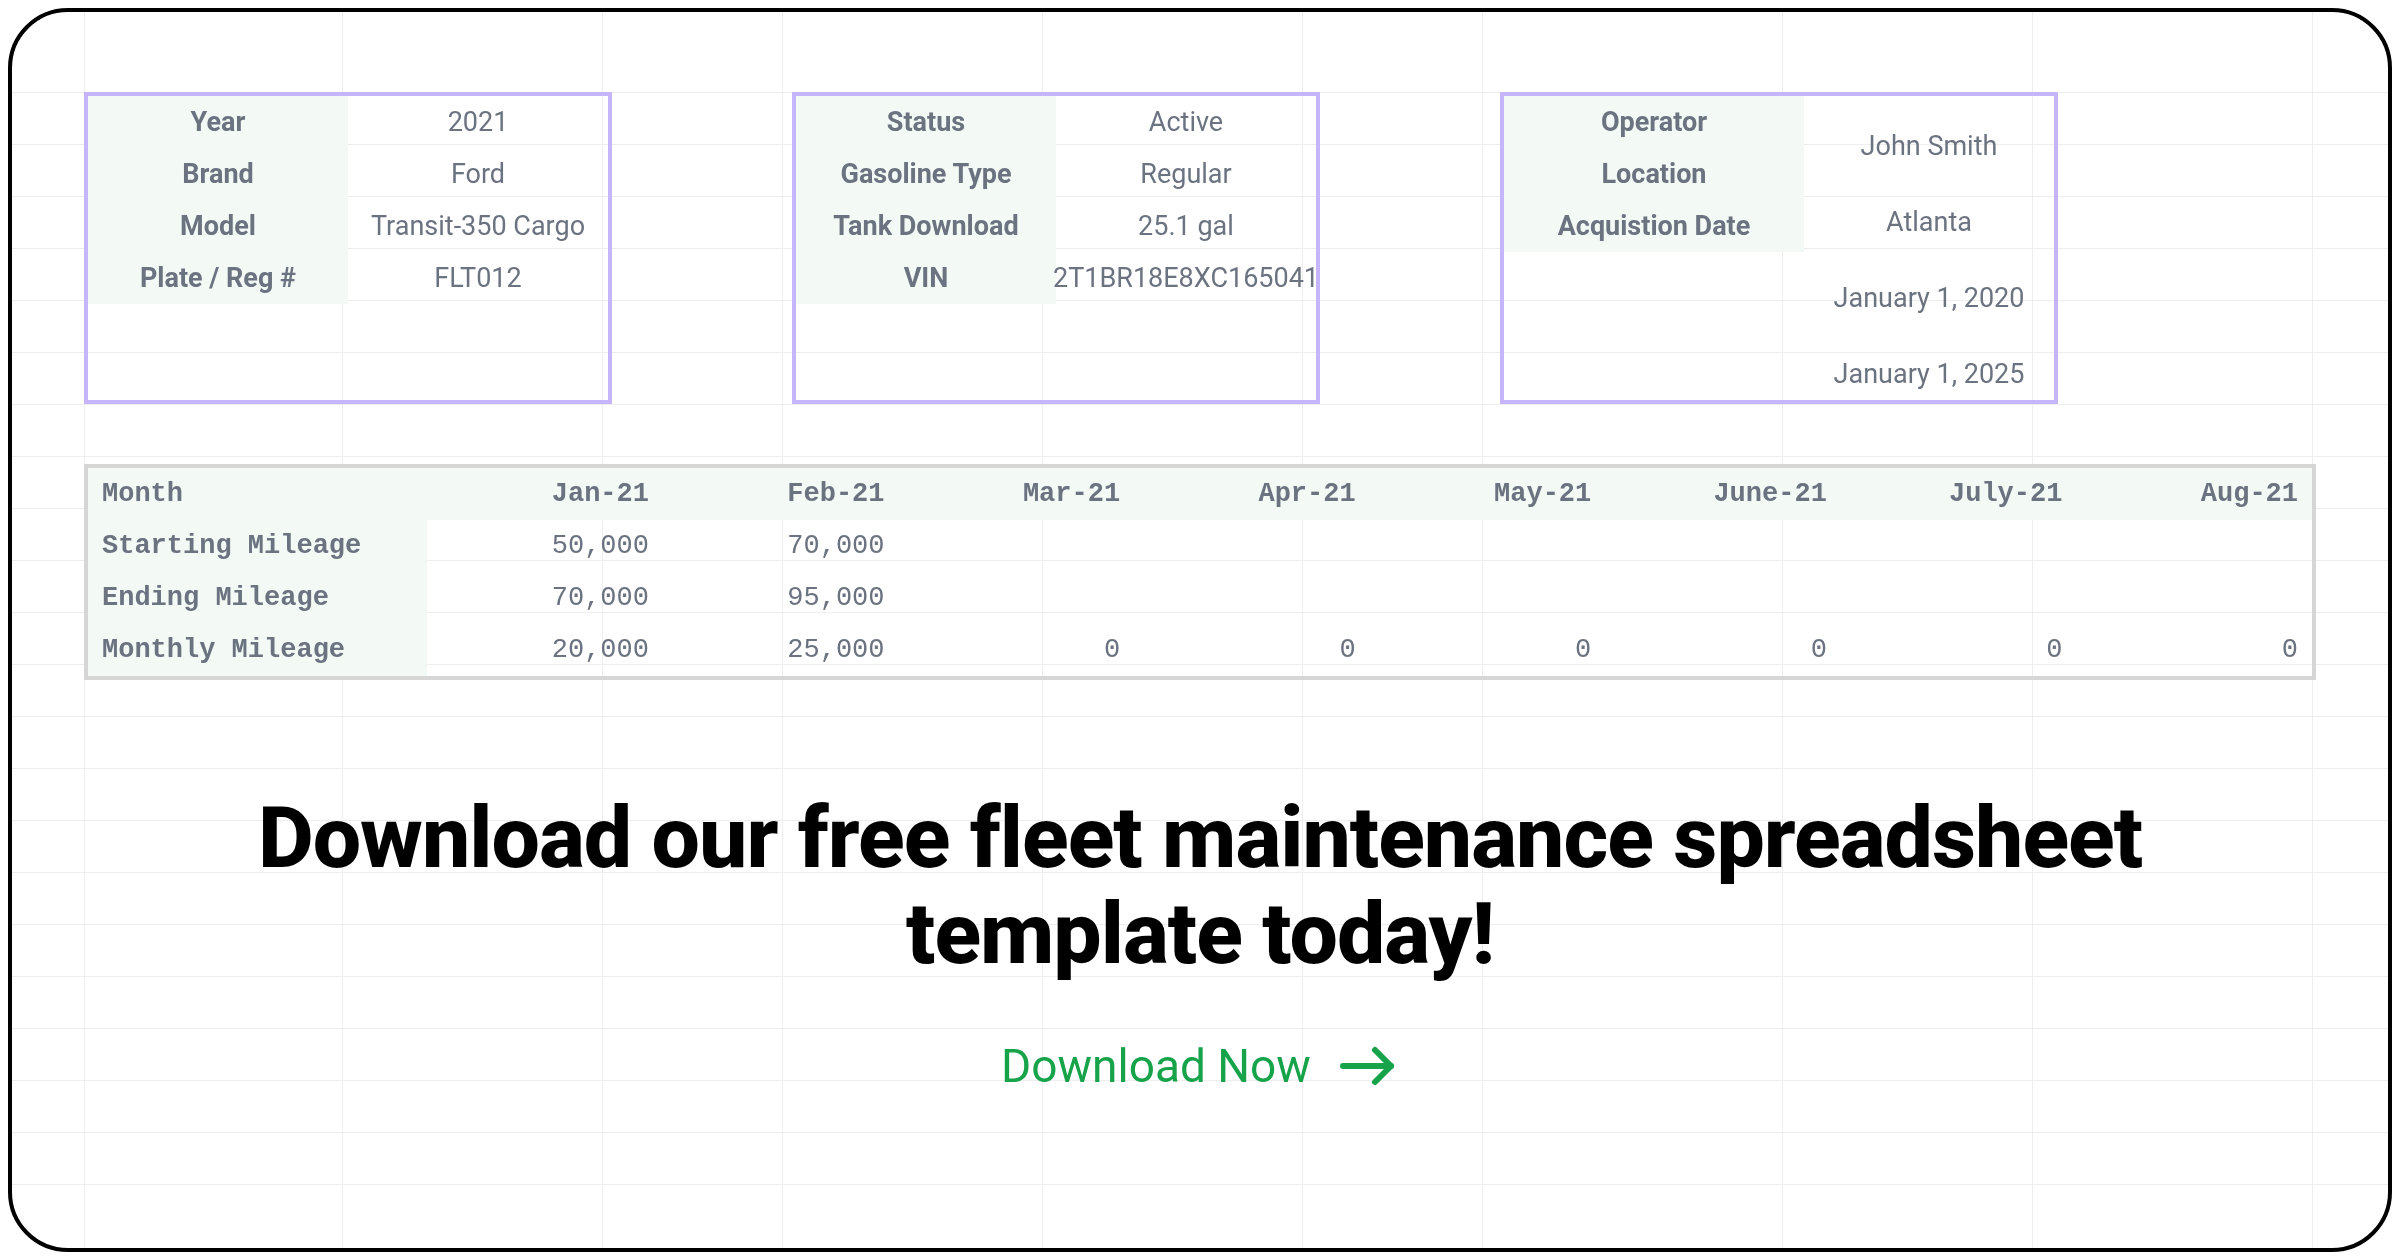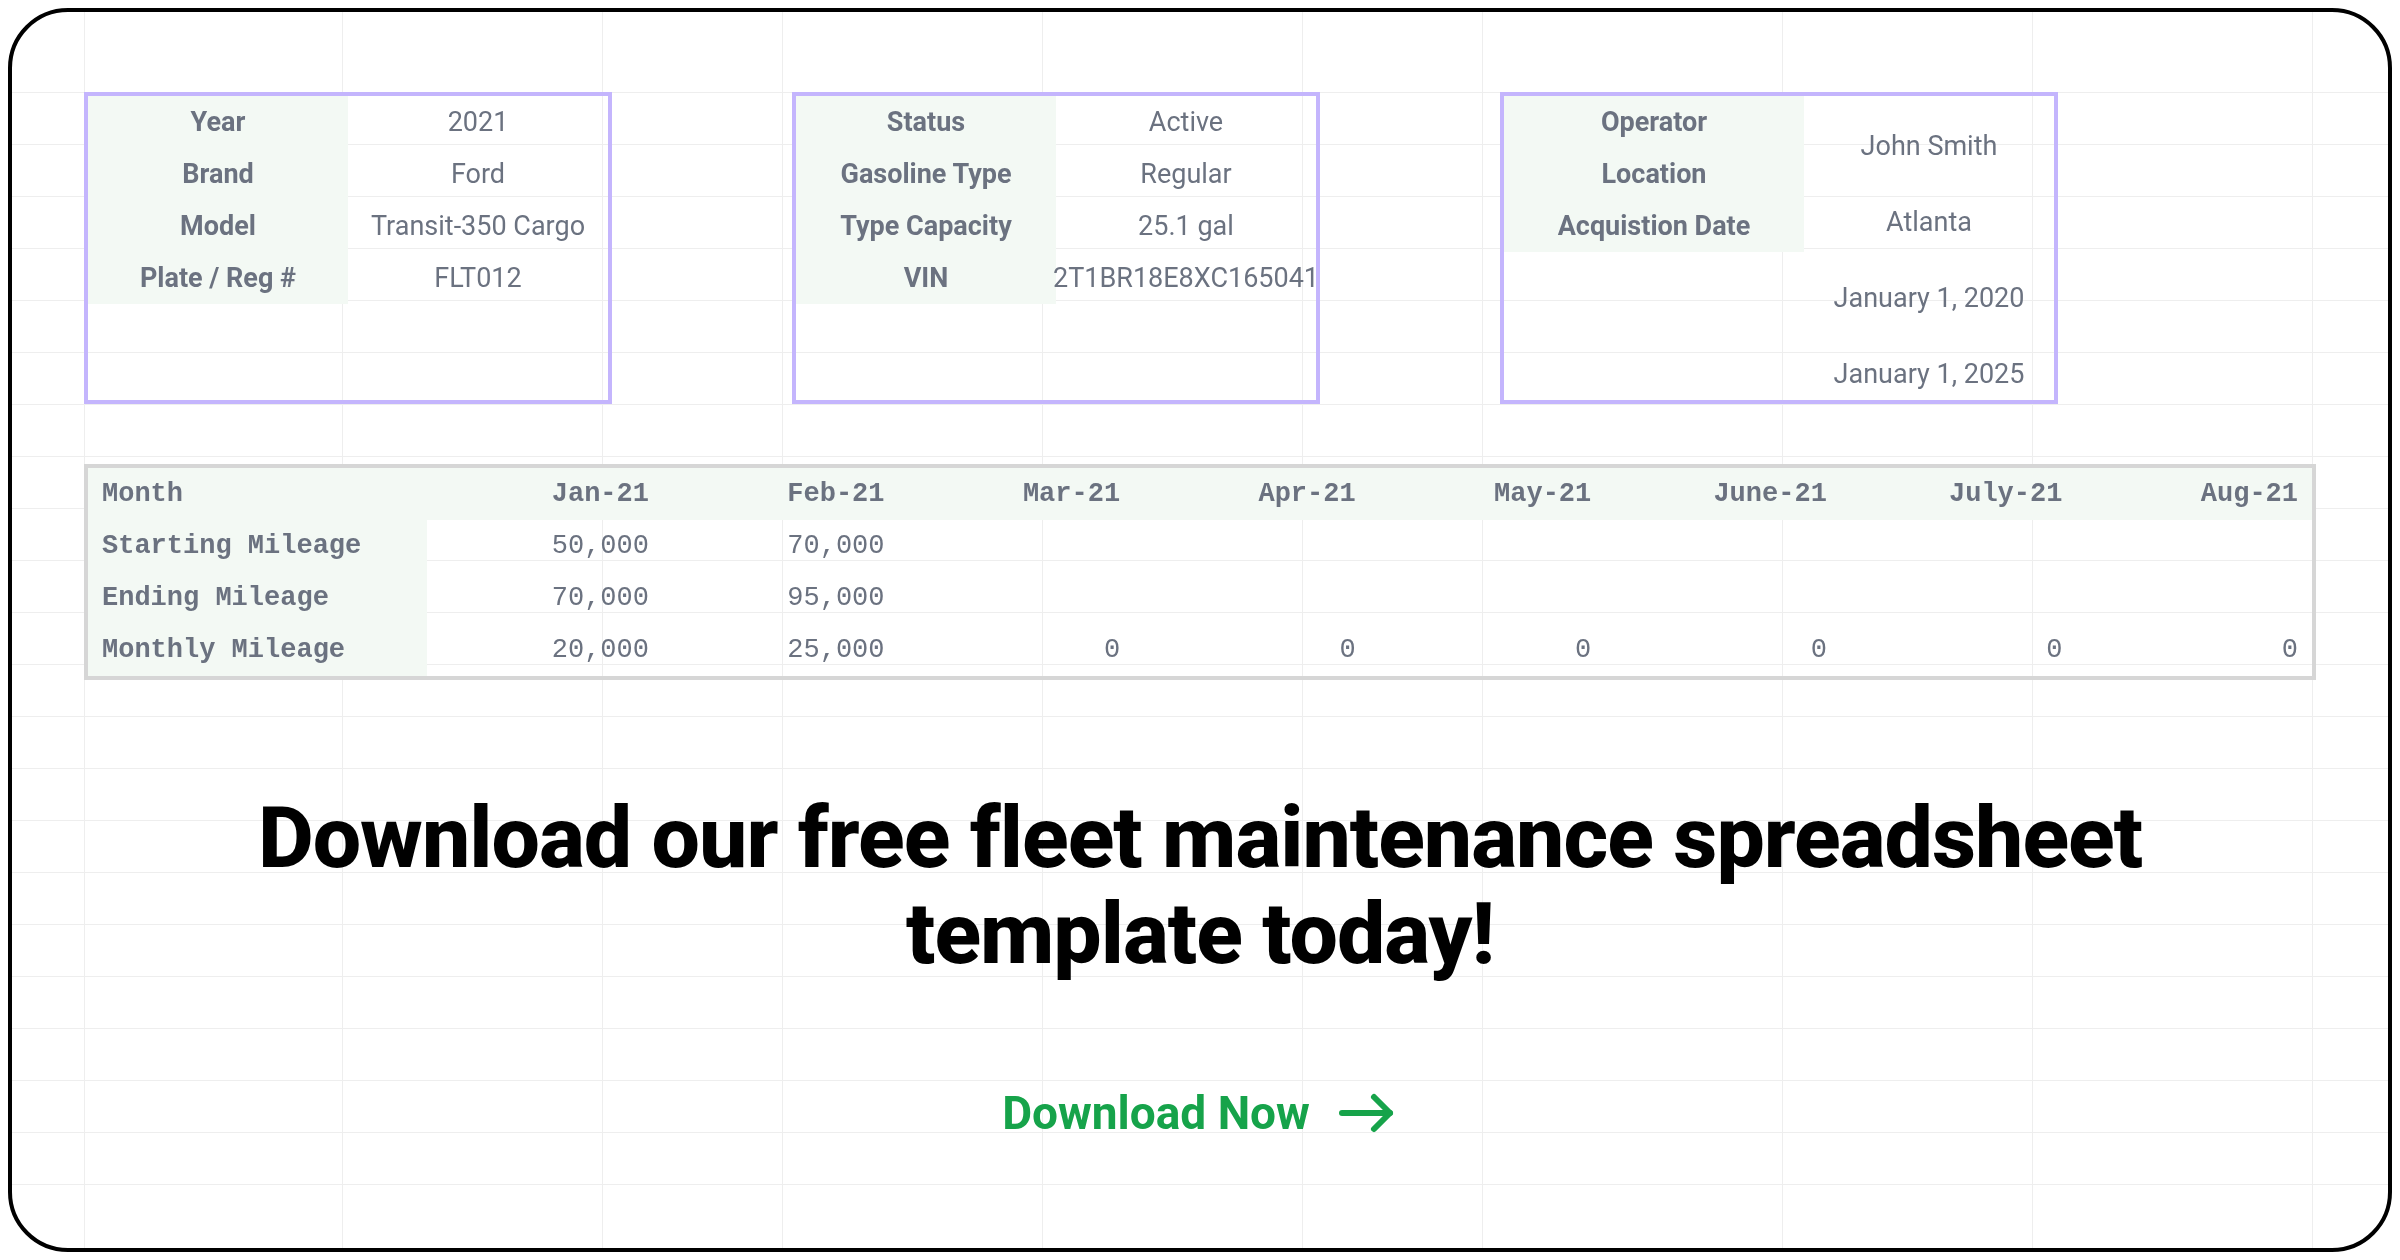--- a/index.html
+++ b/index.html
@@ -124,28 +124,28 @@
     text-align: center;
     font-size: 86px;
     font-weight: 800;
     line-height: 1.12;
     color: #000;
     letter-spacing: -1px;
   }
 
   
   .cta {
-    margin-top: 103px;
+    margin-top: 56px;
     display: flex;
     justify-content: center;
     align-items: center;
     gap: 28px;
     color: #16a34a;
     font-size: 46px;
-    font-weight: 700;
+    font-weight: 400;
     cursor: pointer;
   }
   .cta svg { display: block; }
 </style>
 </head>
 <body>
 
 <div class="card">
 
   <div class="grid-bg" id="gridbg">
@@ -198,21 +198,21 @@
           <div class="cell">Ford</div>
           <div class="cell">Transit-350 Cargo</div>
           <div class="cell">FLT012</div>
         </div>
       </div>
 
       <div class="info-block block2">
         <div class="col label-col">
           <div class="cell">Status</div>
           <div class="cell">Gasoline Type</div>
-          <div class="cell">Type Capacity</div>
+          <div class="cell">Tank Download</div>
           <div class="cell">VIN</div>
         </div>
         <div class="col value-col">
           <div class="cell">Active</div>
           <div class="cell">Regular</div>
           <div class="cell">25.1 gal</div>
           <div class="cell vin-small">2T1BR18E8XC165041</div>
         </div>
       </div>
 

